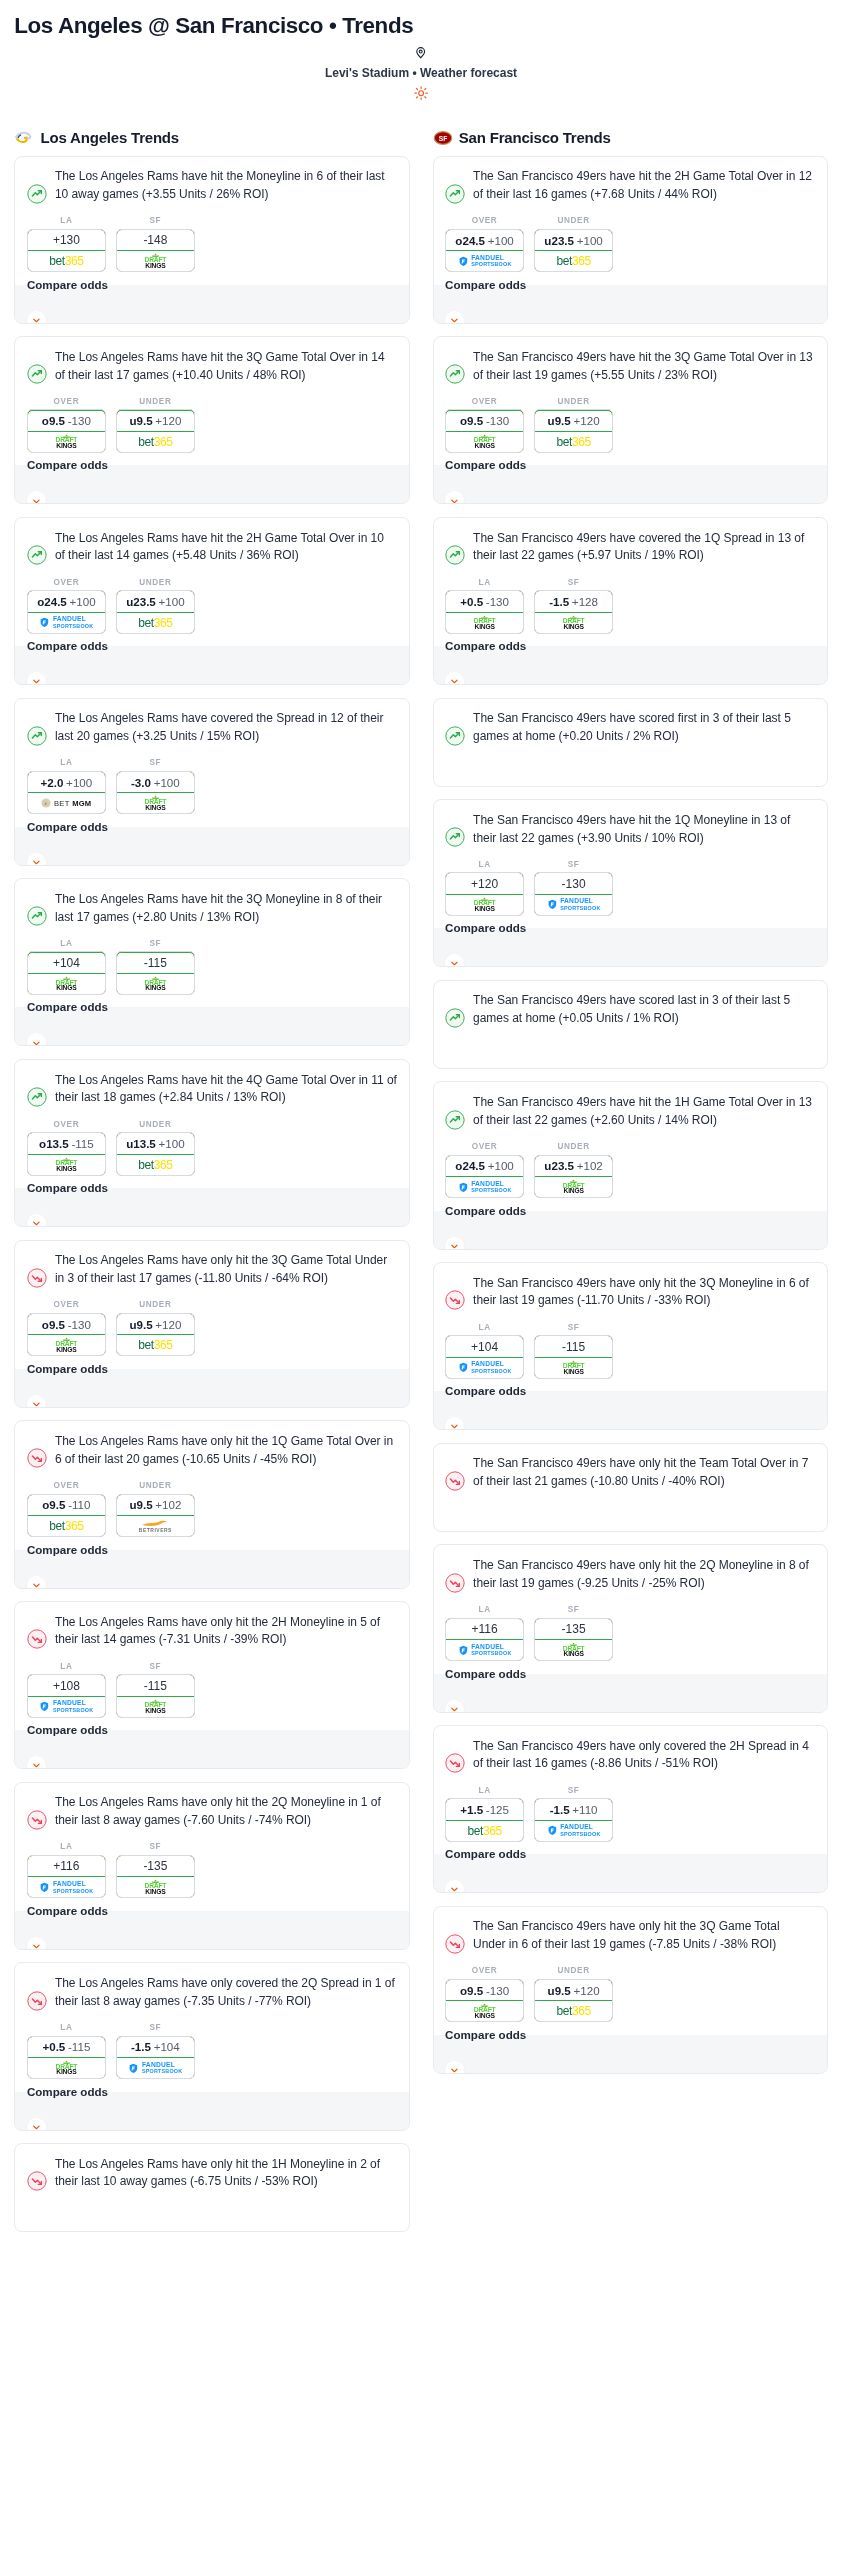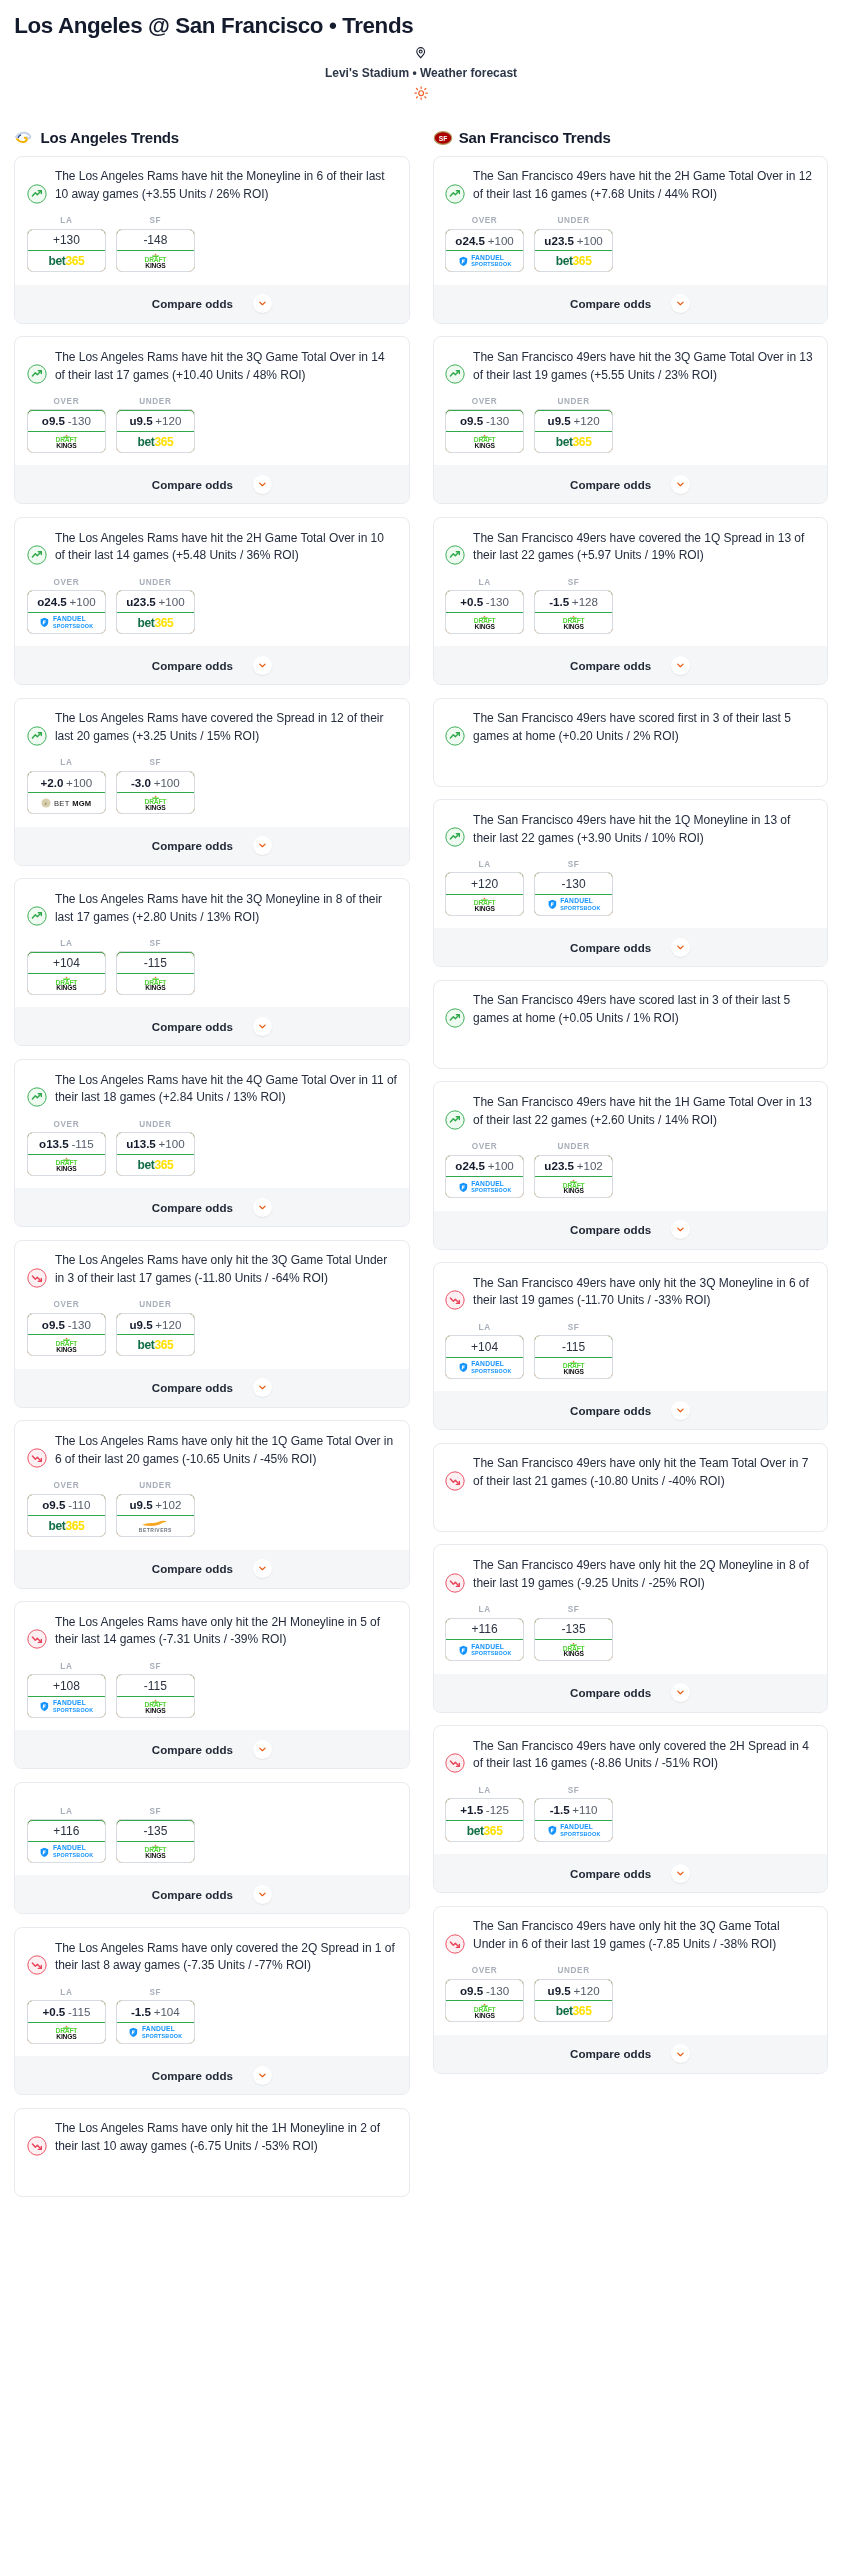--- a/index.html
+++ b/index.html
@@ -119,21 +119,21 @@
   .book {
     height: 20px;
     display: flex;
     align-items: center;
     justify-content: center;
     background: #fff;
   }
   .book svg, .book .bookwrap { display: block; }
 
   
-  .bk-bet365 { font-size: 12px; font-weight: 700; letter-spacing: -0.4px; line-height:1; }
+  .bk-bet365 { font-size: 12px; font-weight: 400; letter-spacing: -0.4px; line-height:1; }
   .bk-bet365 .a { color: #126e45; }
   .bk-bet365 .b { color: #ffe000; }
   .bk-dk { display:flex; flex-direction:column; align-items:center; line-height:1; }
   .bk-dk .t1 { font-size: 6.7px; font-weight: 800; color: #53d337; letter-spacing:-0.2px;}
   .bk-dk .t2 { font-size: 6.7px; font-weight: 800; color: #111; letter-spacing:-0.2px; margin-top:-0.9px;}
   .bk-fd { display:flex; align-items:center; gap:2.7px; }
   .bk-fd .tx { display:flex; flex-direction:column; line-height:1; }
   .bk-fd .t1 { font-size: 6.7px; font-weight: 800; color: #1493ff; letter-spacing: 0.2px; }
   .bk-fd .t2 { font-size: 5.4px; font-weight: 700; color: #1493ff; letter-spacing: 0.2px; margin-top:0.9px; }
   .bk-mgm { display:flex; align-items:center; gap:2.7px; font-size: 7.6px; letter-spacing:0.2px; }
@@ -149,21 +149,21 @@
     height: 38px;
     display: flex;
     align-items: center;
     justify-content: center;
     gap: 8px;
     cursor: pointer;
   }
   .compare-inner {
     margin: 0 11.6px;
     width: calc(100% - 23px);
-    display:flex; align-items:center; justify-content:center; gap:20px;
+    display:flex; align-items:flex-start; justify-content:center; gap:20px;flex-direction:column;
   }
   .compare-label { font-size: 11.6px; font-weight: 600; color: #1f2633; }
   .chev {
     width: 19px; height: 19px; border-radius: 50%;
     background: #fff;
     display: flex; align-items: center; justify-content: center;
     box-shadow: 0 0.9px 1.8px rgba(0,0,0,.08);
   }
   .chev svg { display:block; }
   .card.nofooter { padding-bottom: 11.6px; }
@@ -690,20 +690,28 @@
               <span class="compare-label">Compare odds</span>
               <span class="chev">
                 <svg viewBox="0 0 24 24" width="10.8" height="10.8" fill="none" stroke="#e8590c" stroke-width="2.6" stroke-linecap="round" stroke-linejoin="round">
                   <path d="M6 9l6 6 6-6"></path>
                 </svg>
               </span>
             </div>
           </div>
         </div>
         <div class="card">
+          <div class="card-body">
+            <span class="trend-icon"><svg viewBox="0 0 24 24" width="20" height="20">
+                <circle cx="12" cy="12" r="11" fill="#fdf0f2" stroke="#e8455a" stroke-width="1.1"></circle>
+                <path d="M6.5 9.5L10 13.4l2.4-2.3L17 16" stroke="#e8455a" stroke-width="1.7" fill="none" stroke-linecap="round" stroke-linejoin="round"></path>
+                <path d="M13.6 16h3.6v-3.5" stroke="#e8455a" stroke-width="1.7" fill="none" stroke-linecap="round" stroke-linejoin="round"></path>
+              </svg></span>
+            <span class="trend-text">The Los Angeles Rams have only hit the 2Q Moneyline in 1 of their last 8 away games (-7.60 Units / -74% ROI)</span>
+          </div>
           <div class="odds-zone">
             <div class="odds-col">
               <div class="odds-head">LA</div>
               <div class="odds-box">
                 <div class="odds-val">
                   <span class="solo">+116</span>
                 </div>
                 <div class="book">
                   <span class="bk-fd">
                     <svg viewBox="0 0 24 24" width="10.8" height="10.8">

